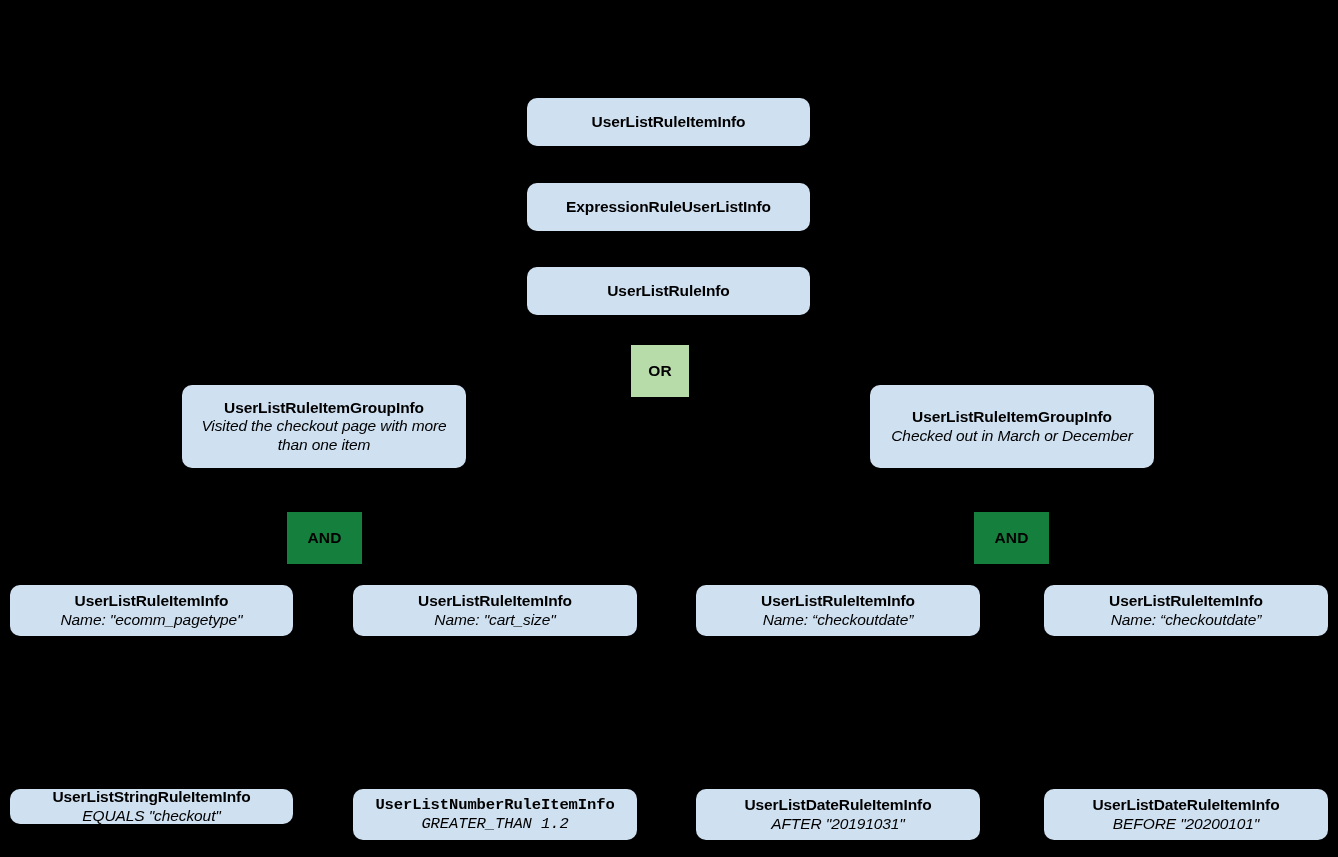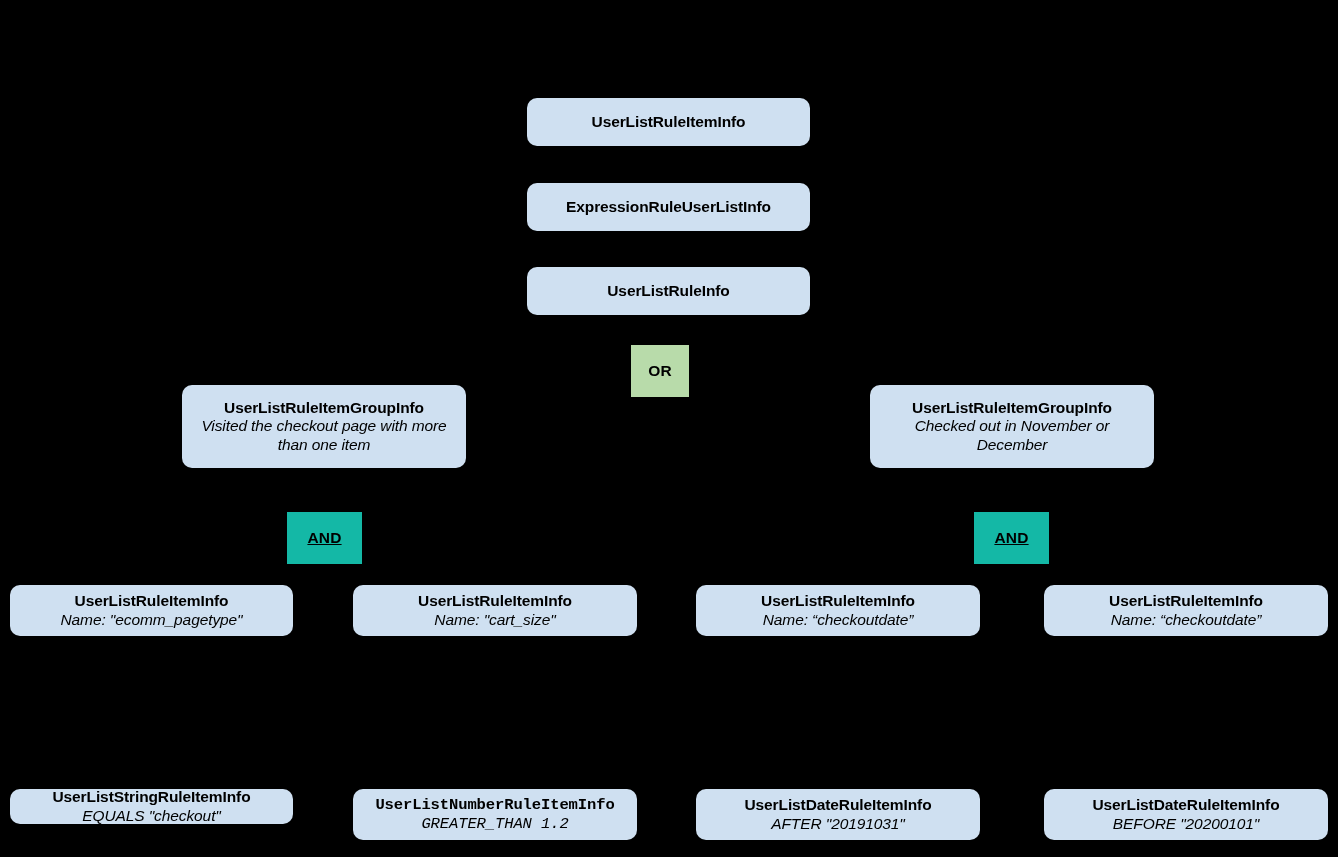--- a/index.html
+++ b/index.html
@@ -43,21 +43,21 @@
     overflow: hidden;
   }
   .node.rounded {
     background: #cfe0f1;
     border-radius: 10px;
   }
   .node.op {
     border-radius: 0;
   }
   .node.op.or  { background: #b8dbaa; }
-  .node.op.and { background: #14b8a6; text-decoration: underline; }
+  .node.op.and { background: #15803d; }
 
   .n-title {
     font-weight: bold;
     font-size: 15.5px;
     letter-spacing: -0.1px;
     white-space: nowrap;
   }
   .n-sub {
     font-style: italic;
     font-size: 15.5px;
@@ -116,21 +116,21 @@
     <span class="op-label">OR</span>
   </div>
 
   <div class="node rounded" style="left:182px; top:385px; width:284px; height:83px;">
     <span class="n-title">UserListRuleItemGroupInfo</span>
     <span class="n-sub wrap">Visited the checkout page with more than one item</span>
   </div>
 
   <div class="node rounded" style="left:870px; top:385px; width:284px; height:83px;">
     <span class="n-title">UserListRuleItemGroupInfo</span>
-    <span class="n-sub wrap">Checked out in November or December</span>
+    <span class="n-sub wrap">Checked out in March or December</span>
   </div>
 
   <div class="node op and" style="left:287px; top:512px; width:75px; height:52px;">
     <span class="op-label">AND</span>
   </div>
 
   <div class="node op and" style="left:974px; top:512px; width:75px; height:52px;">
     <span class="op-label">AND</span>
   </div>
 

